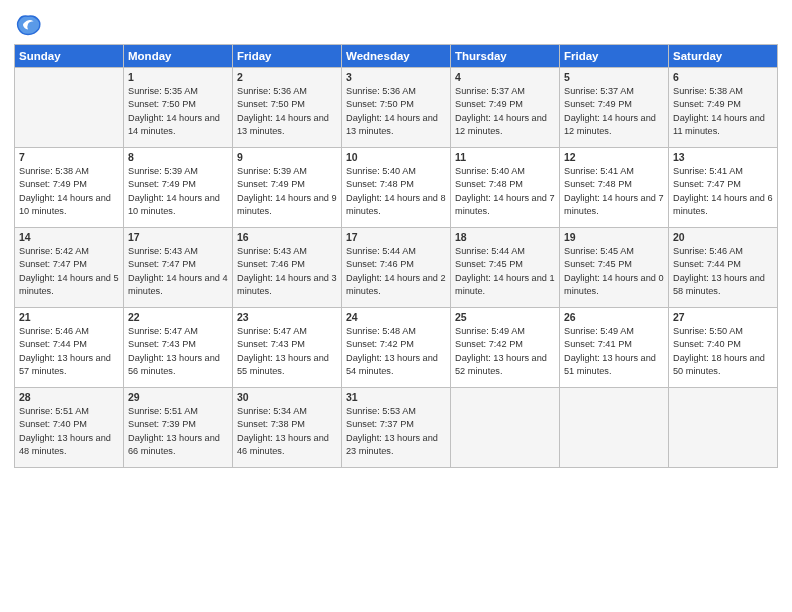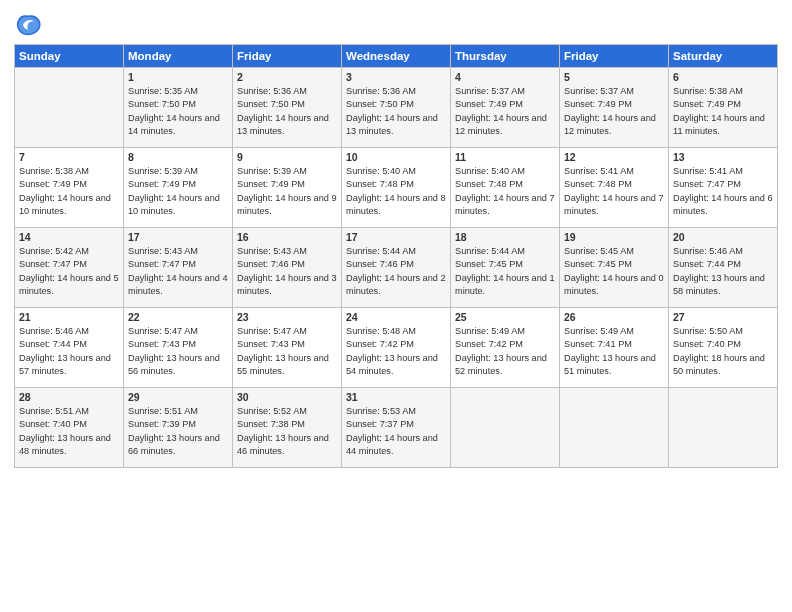--- a/index.html
+++ b/index.html
@@ -242,25 +242,25 @@
           <td>
             <div class="day-number">28</div>
             <div class="day-info"><span>Sunrise: 5:51 AM</span><br><span>Sunset: 7:40 PM</span><br><span>Daylight: 13 hours and 48 minutes.</span></div>
           </td>
           <td>
             <div class="day-number">29</div>
             <div class="day-info"><span>Sunrise: 5:51 AM</span><br><span>Sunset: 7:39 PM</span><br><span>Daylight: 13 hours and 66 minutes.</span></div>
           </td>
           <td>
             <div class="day-number">30</div>
-            <div class="day-info"><span>Sunrise: 5:52 AM</span><br><span>Sunset: 7:38 PM</span><br><span>Daylight: 13 hours and 46 minutes.</span></div>
+            <div class="day-info"><span>Sunrise: 5:34 AM</span><br><span>Sunset: 7:38 PM</span><br><span>Daylight: 13 hours and 46 minutes.</span></div>
           </td>
           <td>
             <div class="day-number">31</div>
-            <div class="day-info"><span>Sunrise: 5:53 AM</span><br><span>Sunset: 7:37 PM</span><br><span>Daylight: 14 hours and 44 minutes.</span></div>
+            <div class="day-info"><span>Sunrise: 5:53 AM</span><br><span>Sunset: 7:37 PM</span><br><span>Daylight: 13 hours and 23 minutes.</span></div>
           </td>
           <td></td>
           <td></td>
           <td></td>
         </tr>
       </tbody>
   </table>
 </div>
 
 </body></html>

